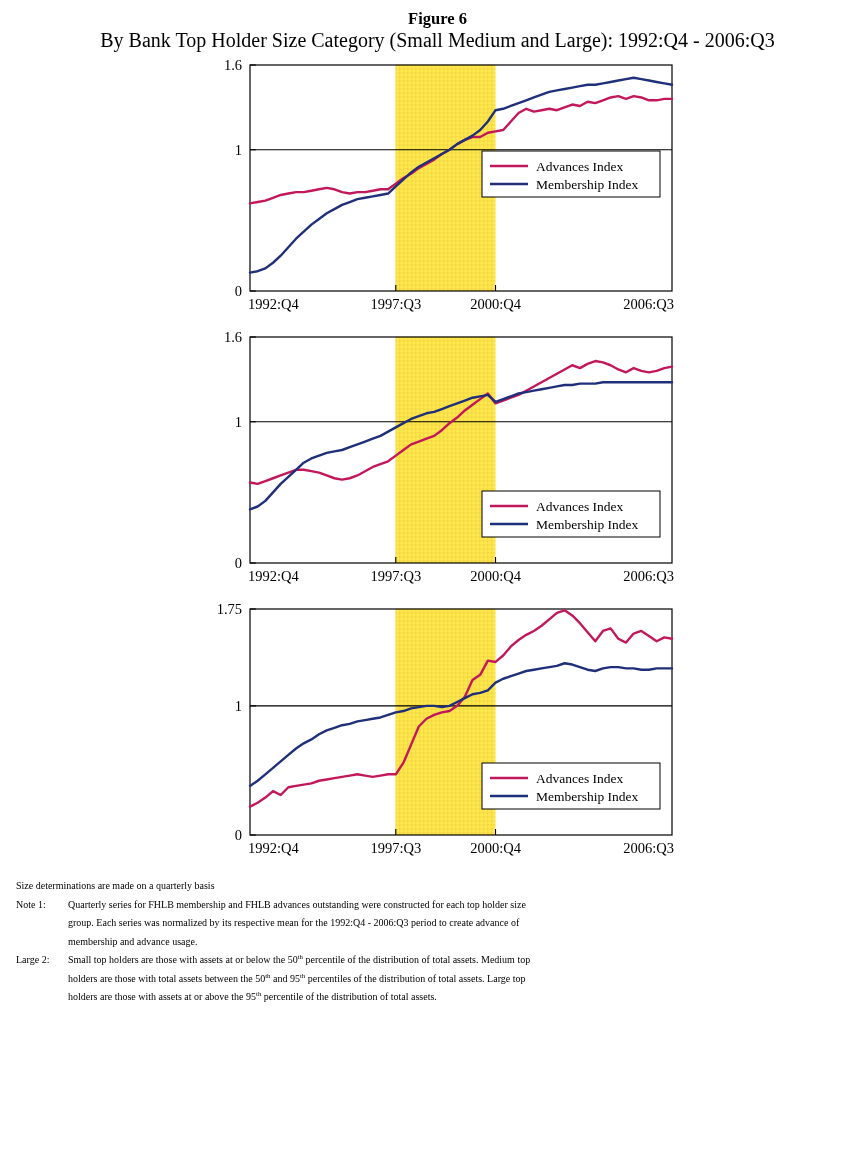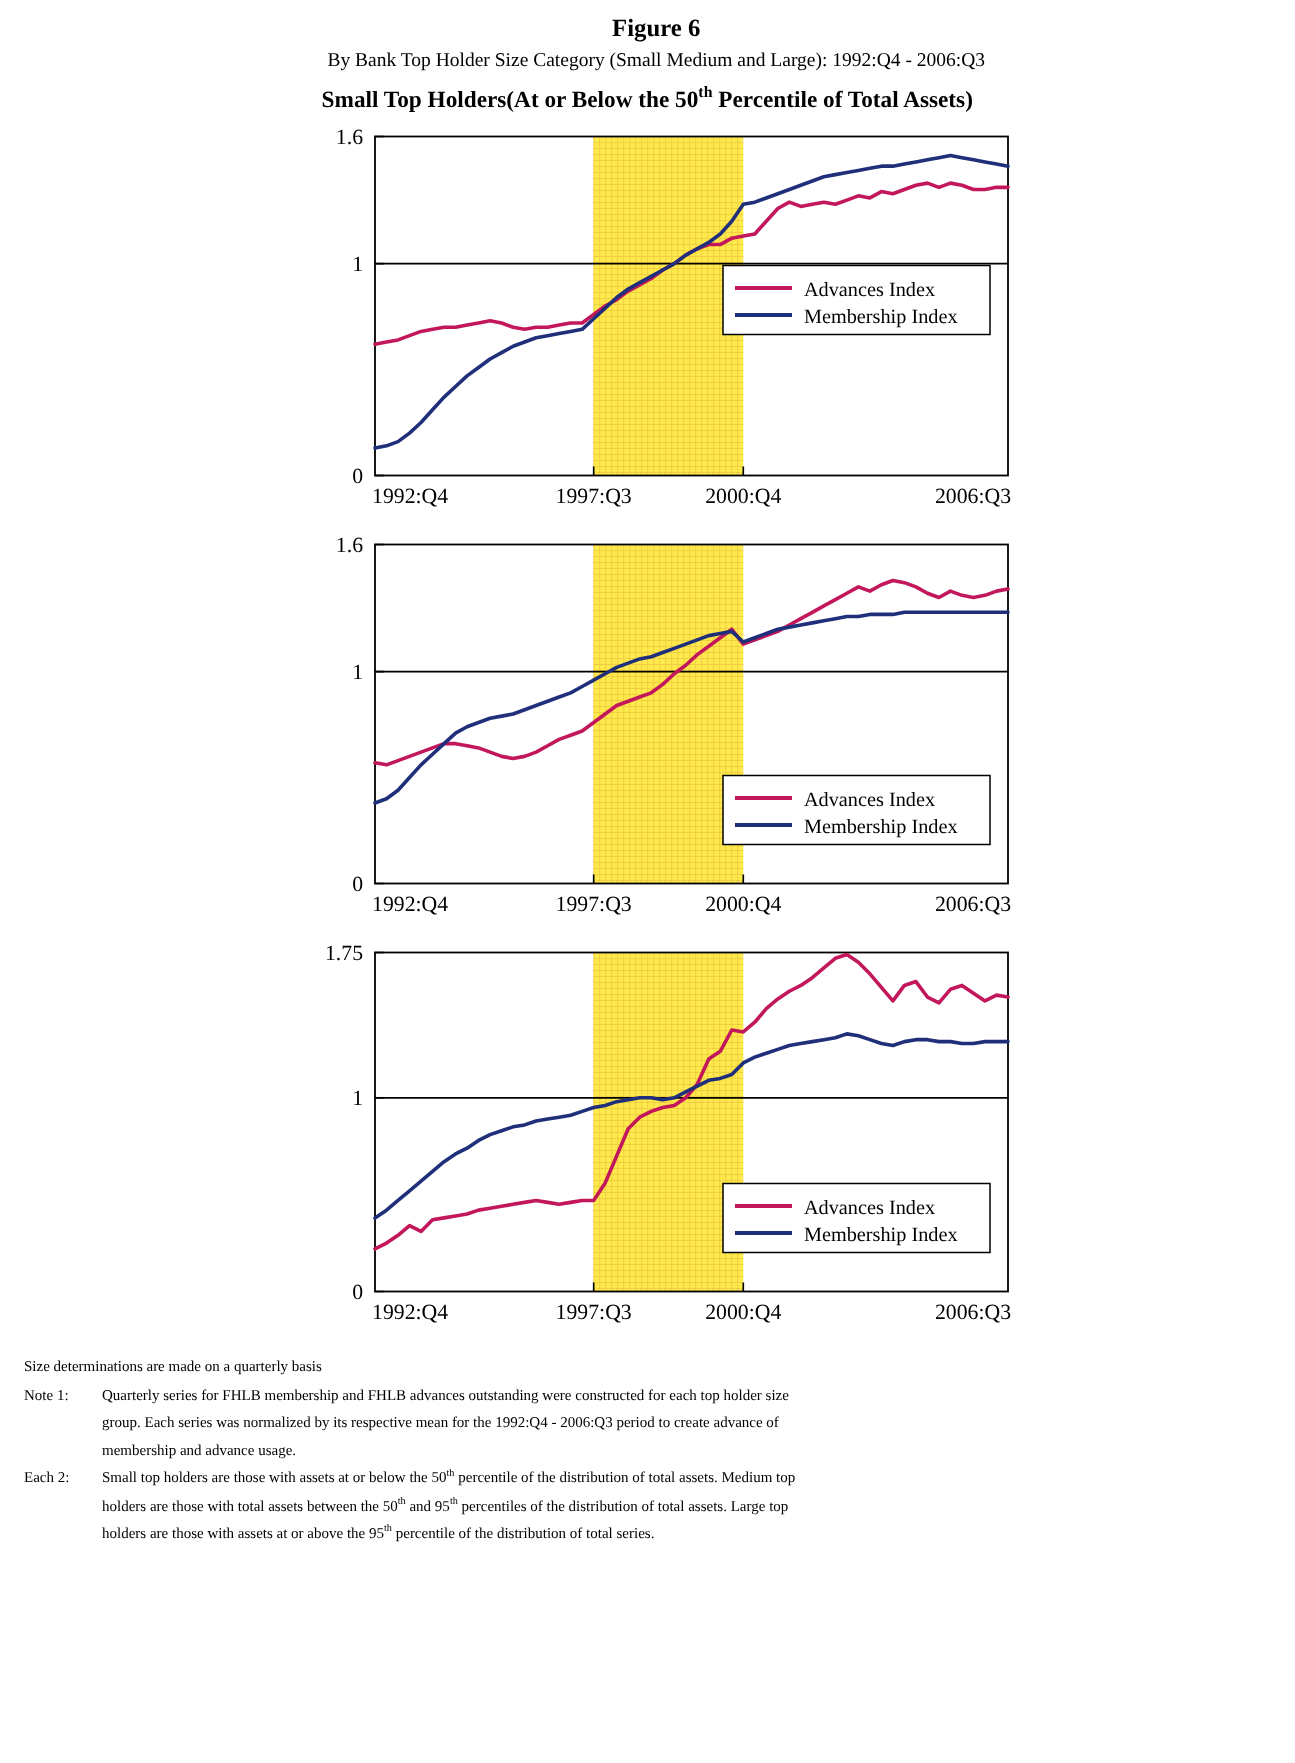--- a/index.html
+++ b/index.html
@@ -24,21 +24,21 @@
     font-weight: bold;
     font-size: 16.5px;
     line-height: 21px;
   }
   .fig-sub1 {
     font-weight: bold;
     font-size: 16.5px;
     line-height: 22px;
   }
   .fig-sub2 {
-    font-size: 13px;
+    font-size: 20px;
     line-height: 22px;
   }
   .panel {
     position: relative;
     width: 863px;
   }
   .panel-title {
     text-align: center;
     font-weight: bold;
     font-size: 15.5px;
@@ -100,23 +100,20 @@
 </style>
 </head>
 <body>
 
 <div class="figure-header">
   <div class="fig-title">Figure 6</div>
   <div class="fig-sub2">By Bank Top Holder Size Category (Small Medium and Large): 1992:Q4 - 2006:Q3</div>
 </div>
 
 <div class="panel">
-  <div class="panel-title">
-    <span>Small Top Holders</span><span class="paren"><span>(At or Below the 50</span><sup>th</sup><span> Percentile of Total Assets)</span></span>
-  </div>
   <div class="plot-wrap">
     <svg id="svg-0" width="520" height="272" viewBox="0 0 520 272">
         <g>
           <rect x="223.78181818181818" y="14" width="99.74545454545452" height="226" fill="#ffe94d"></rect>
         </g>
         <g stroke="#e8c83c" stroke-width="0.5">
           <line x1="223.78181818181818" y1="14" x2="223.78181818181818" y2="240"></line>
           <line x1="227.78181818181818" y1="14" x2="227.78181818181818" y2="240"></line>
           <line x1="231.78181818181818" y1="14" x2="231.78181818181818" y2="240"></line>
           <line x1="235.78181818181818" y1="14" x2="235.78181818181818" y2="240"></line>
@@ -461,21 +458,21 @@
 </div>
 
 <div class="notes">
   <div class="row">Size determinations are made on a quarterly basis</div>
   <div class="row hang">
     <span class="lbl">Note 1:</span><span>Quarterly series for FHLB membership and FHLB advances outstanding were constructed for each top holder size</span>
   </div>
   <div class="cont">group.  Each series was normalized by its respective mean for the 1992:Q4 - 2006:Q3 period to create advance of</div>
   <div class="cont">membership and advance usage.</div>
   <div class="row hang">
-    <span class="lbl">Each 2:</span><span>Small top holders are those with assets at or below the 50</span><sup>th</sup><span> percentile of the distribution of total assets. Medium top</span>
+    <span class="lbl">Large 2:</span><span>Small top holders are those with assets at or below the 50</span><sup>th</sup><span> percentile of the distribution of total assets. Medium top</span>
   </div>
   <div class="cont">
     <span>holders are those with total assets between the 50</span><sup>th</sup><span> and 95</span><sup>th</sup><span> percentiles of the distribution of total assets. Large top</span>
   </div>
   <div class="cont">
-    <span>holders are those with assets at or above the 95</span><sup>th</sup><span> percentile of the distribution of total series.</span>
+    <span>holders are those with assets at or above the 95</span><sup>th</sup><span> percentile of the distribution of total assets.</span>
   </div>
 </div>
 
 </body></html>

